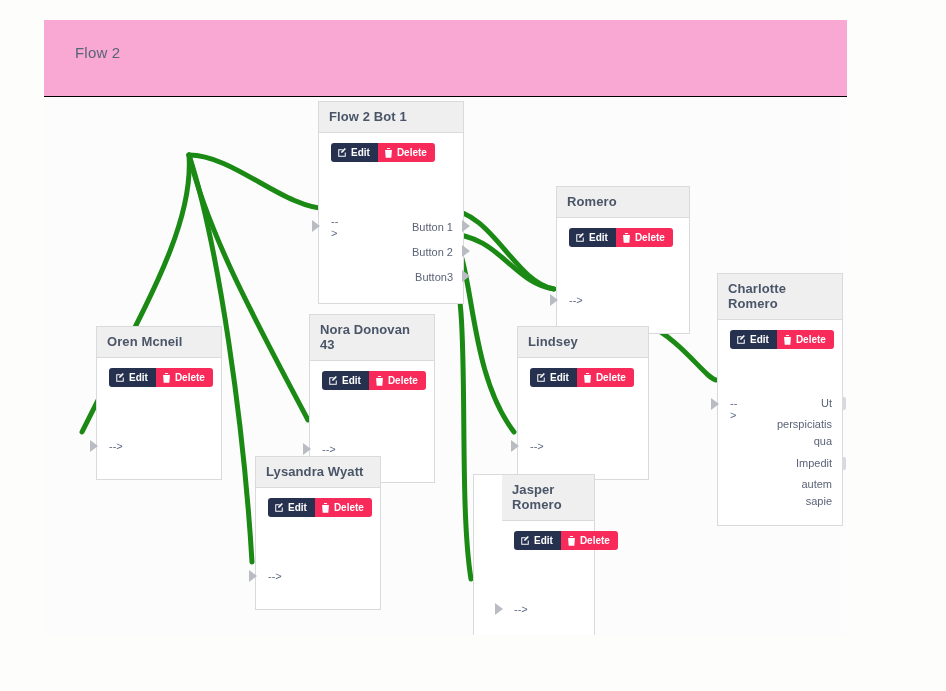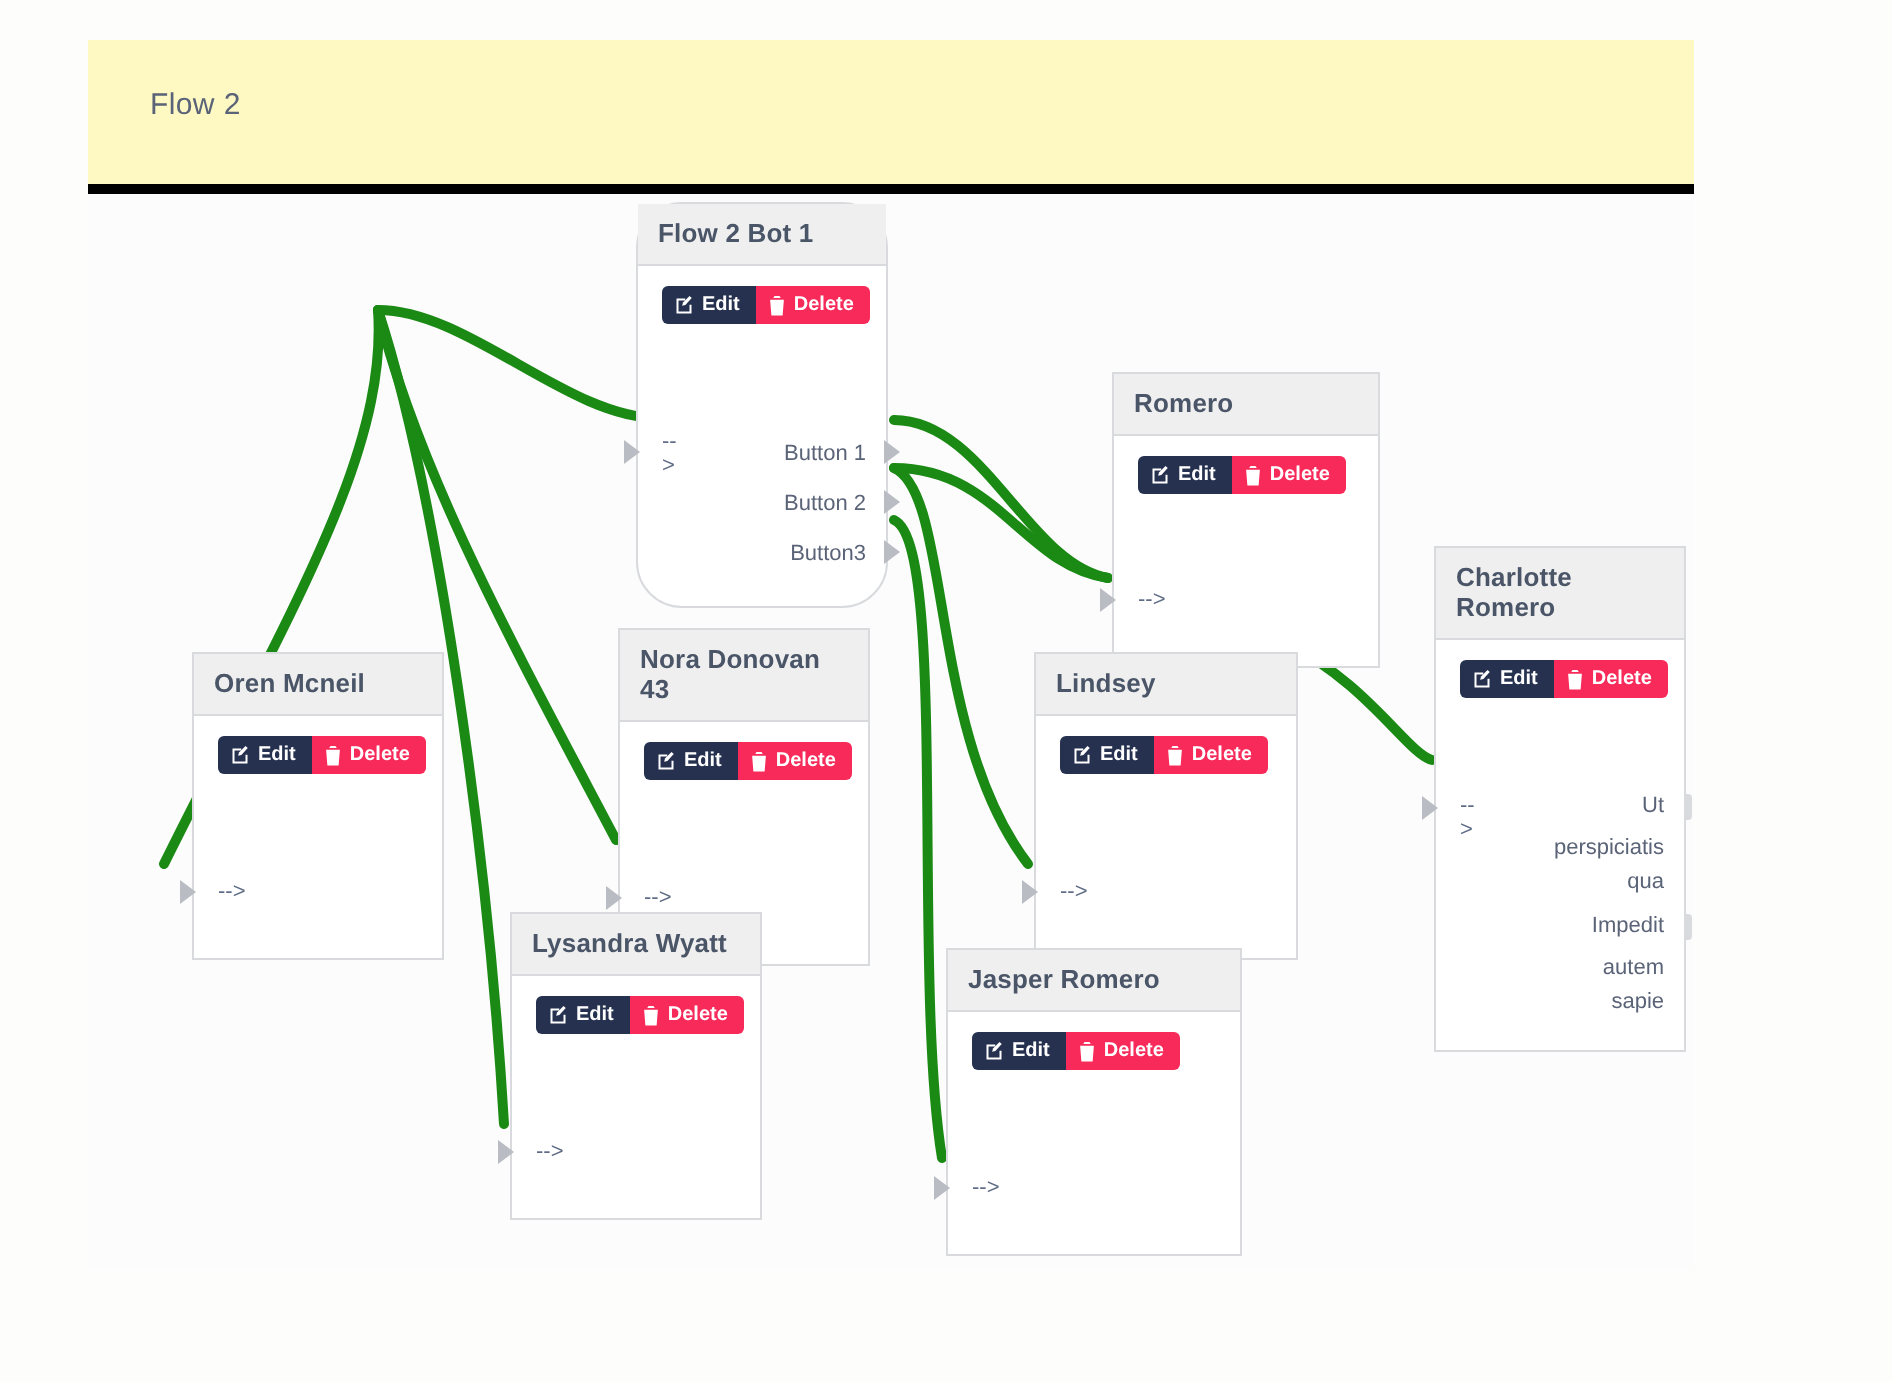--- a/index.html
+++ b/index.html
@@ -16,22 +16,22 @@
     background: #fdfdfb;
   }
 
   
   #header-panel {
     position: absolute;
     left: 44px;
     top: 20px;
     width: 803px;
     height: 77px;
-    background: #fef9c3;
-    border-bottom: 5px solid #000000;
+    background: #f9a8d4;
+    border-bottom: 1px solid #000000;
     box-sizing: border-box;
   }
   #flow-title {
     position: absolute;
     left: 31px;
     top: 24px;
     font-size: 15px;
     color: #5a6377;
     font-family: "Liberation Sans", sans-serif;
     letter-spacing: 0.2px;
@@ -191,21 +191,21 @@
 
         <path d="M403,137 C432,150 420,270 470,335"></path>
 
         <path d="M403,163 C430,175 412,390 427,482"></path>
 
         <path d="M600,225 C640,245 660,280 672,283"></path>
       </g>
     </svg>
 
 
-    <div class="node" style="left:274px; top:4px; width:126px;border-radius:23px;">
+    <div class="node" style="left:274px; top:4px; width:146px;">
       <div class="node-header">Flow 2 Bot 1</div>
       <div class="node-body">
         <div class="btn-row">
           <button class="btn btn-edit">
             <span>
               <svg width="10" height="10" viewBox="0 0 16 16">
                   <path fill="#fff" d="M2 2h7v1.6H3.6v8.8h8.8V7H14v7H2z"></path>
                   <path fill="#fff" d="M14.2 1.6 12.4 0l-5.2 5.2-.7 2.6 2.6-.7z"></path>
                 </svg>
             </span>
@@ -438,21 +438,21 @@
         </div>
         <div class="spacer" style="height:48px;"></div>
         <div class="port-row" style="height:22px;">
           <span class="handle-in" style="top:5px;"></span>
           <span class="port-in-label">--&gt;</span>
         </div>
         <div class="body-pad-bottom" style="height:22px;"></div>
       </div>
     </div>
 
-    <div class="node" style="left:429px; top:377px; width:148px;">
+    <div class="node" style="left:429px; top:377px; width:122px;padding-left:28px;">
       <div class="node-header">Jasper Romero</div>
       <div class="node-body">
         <div class="btn-row">
           <button class="btn btn-edit">
             <span>
               <svg width="10" height="10" viewBox="0 0 16 16">
                   <path fill="#fff" d="M2 2h7v1.6H3.6v8.8h8.8V7H14v7H2z"></path>
                   <path fill="#fff" d="M14.2 1.6 12.4 0l-5.2 5.2-.7 2.6 2.6-.7z"></path>
                 </svg>
             </span>

